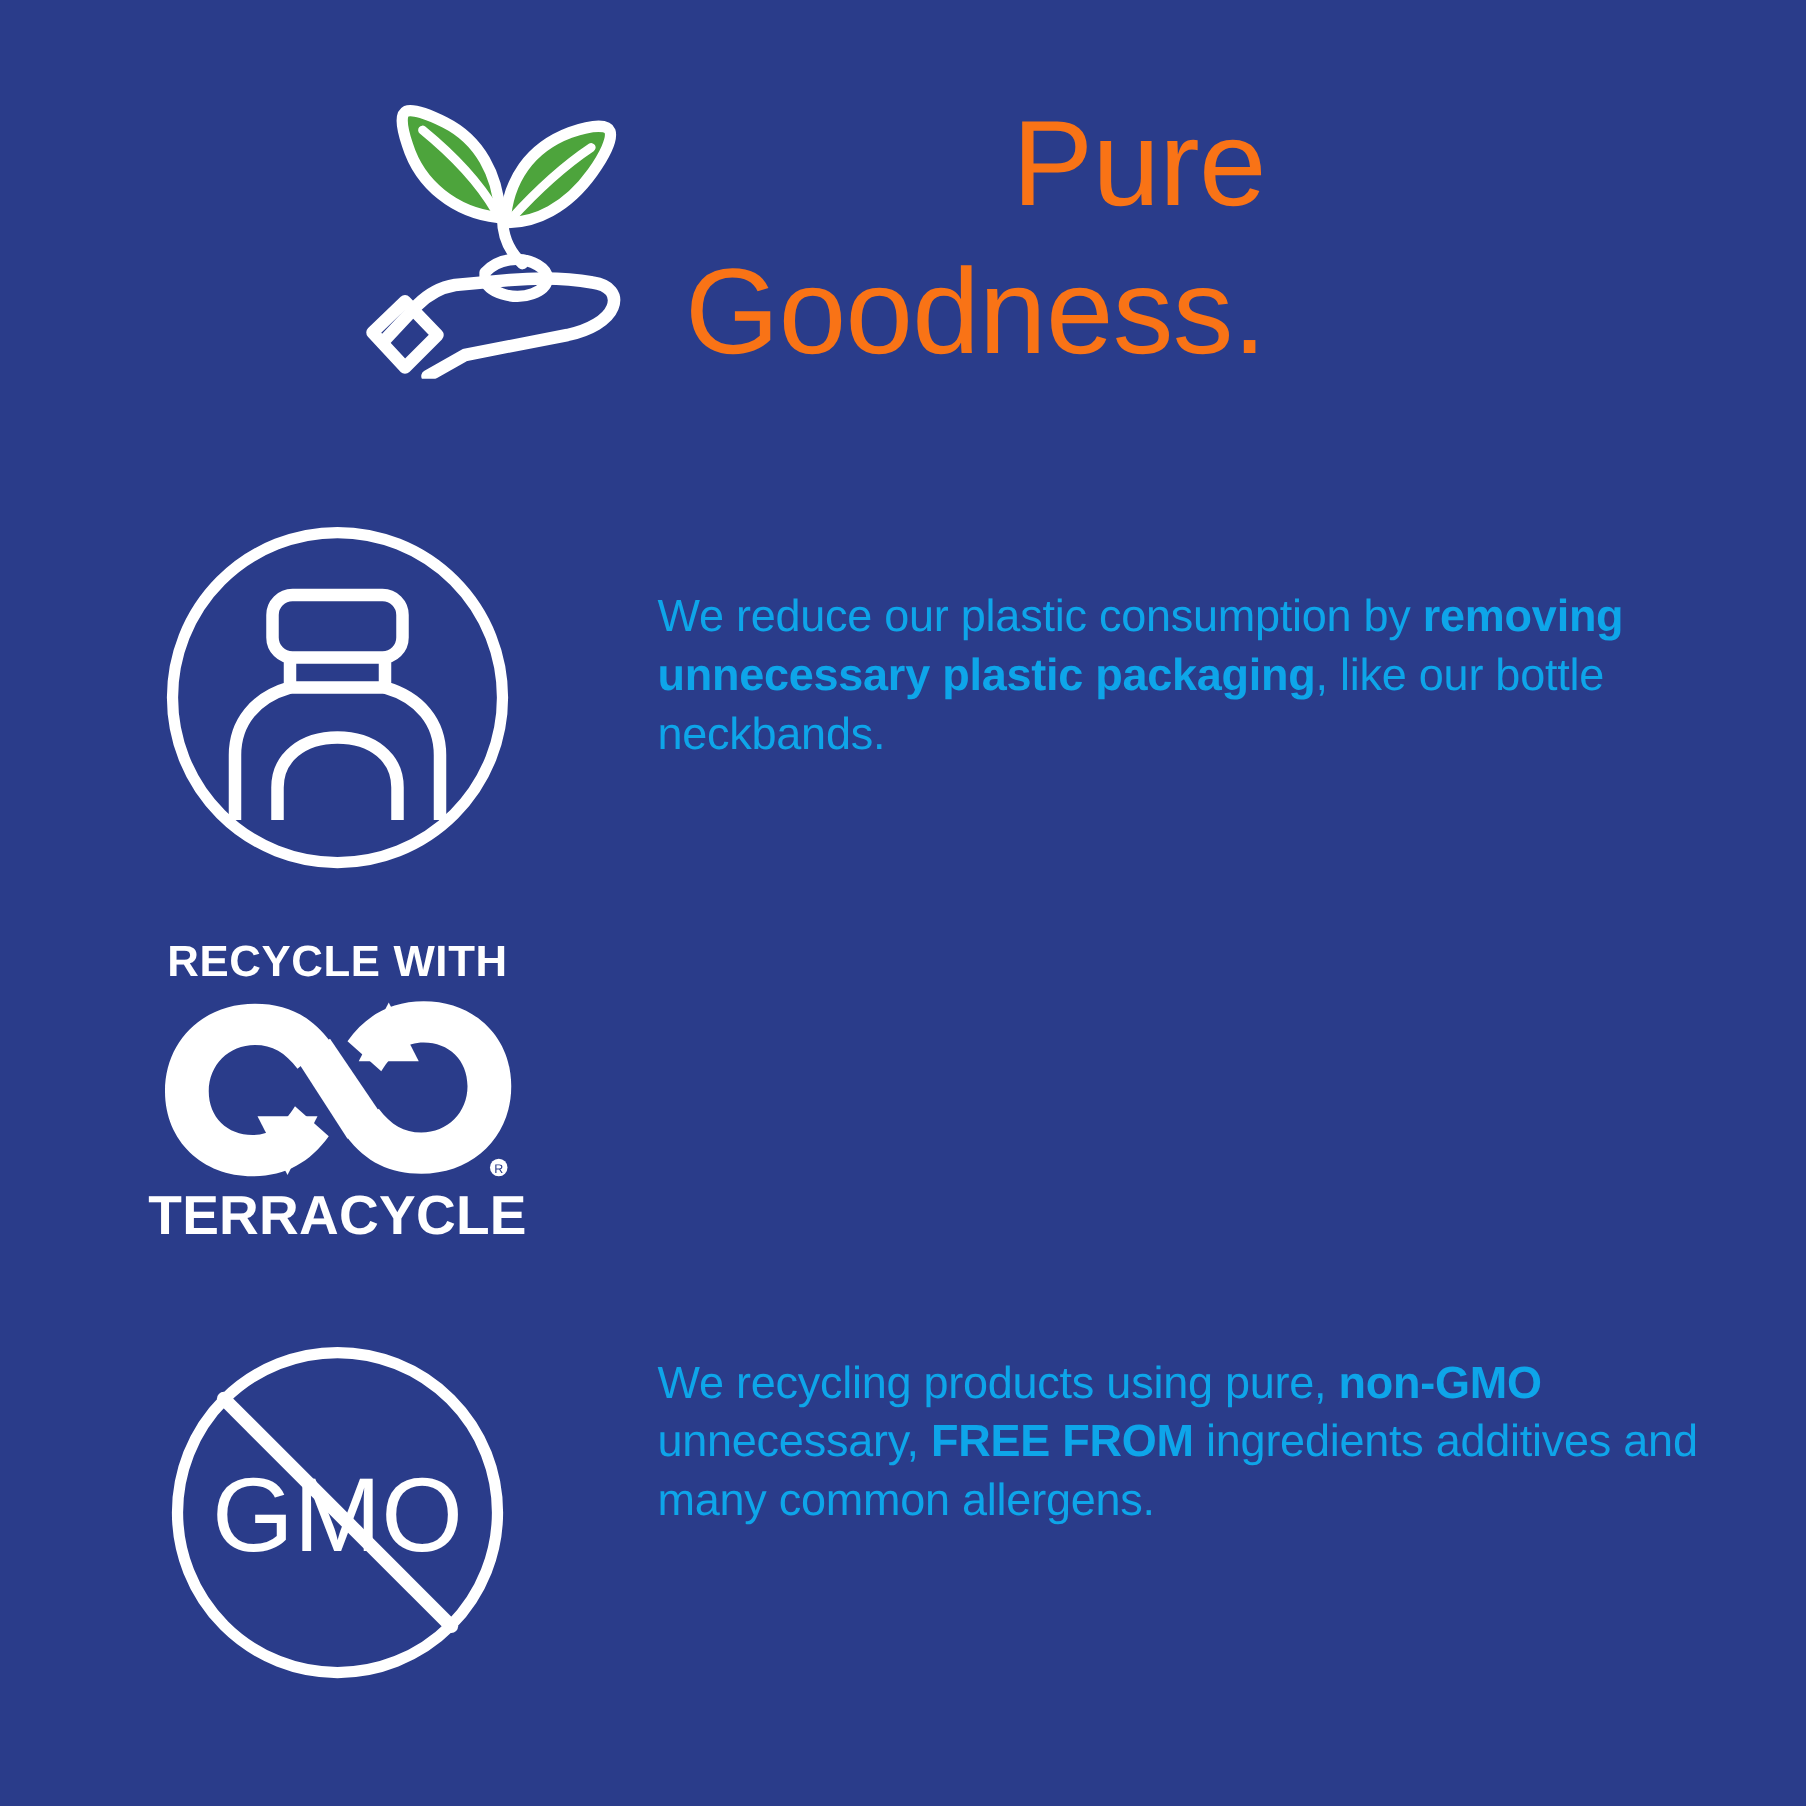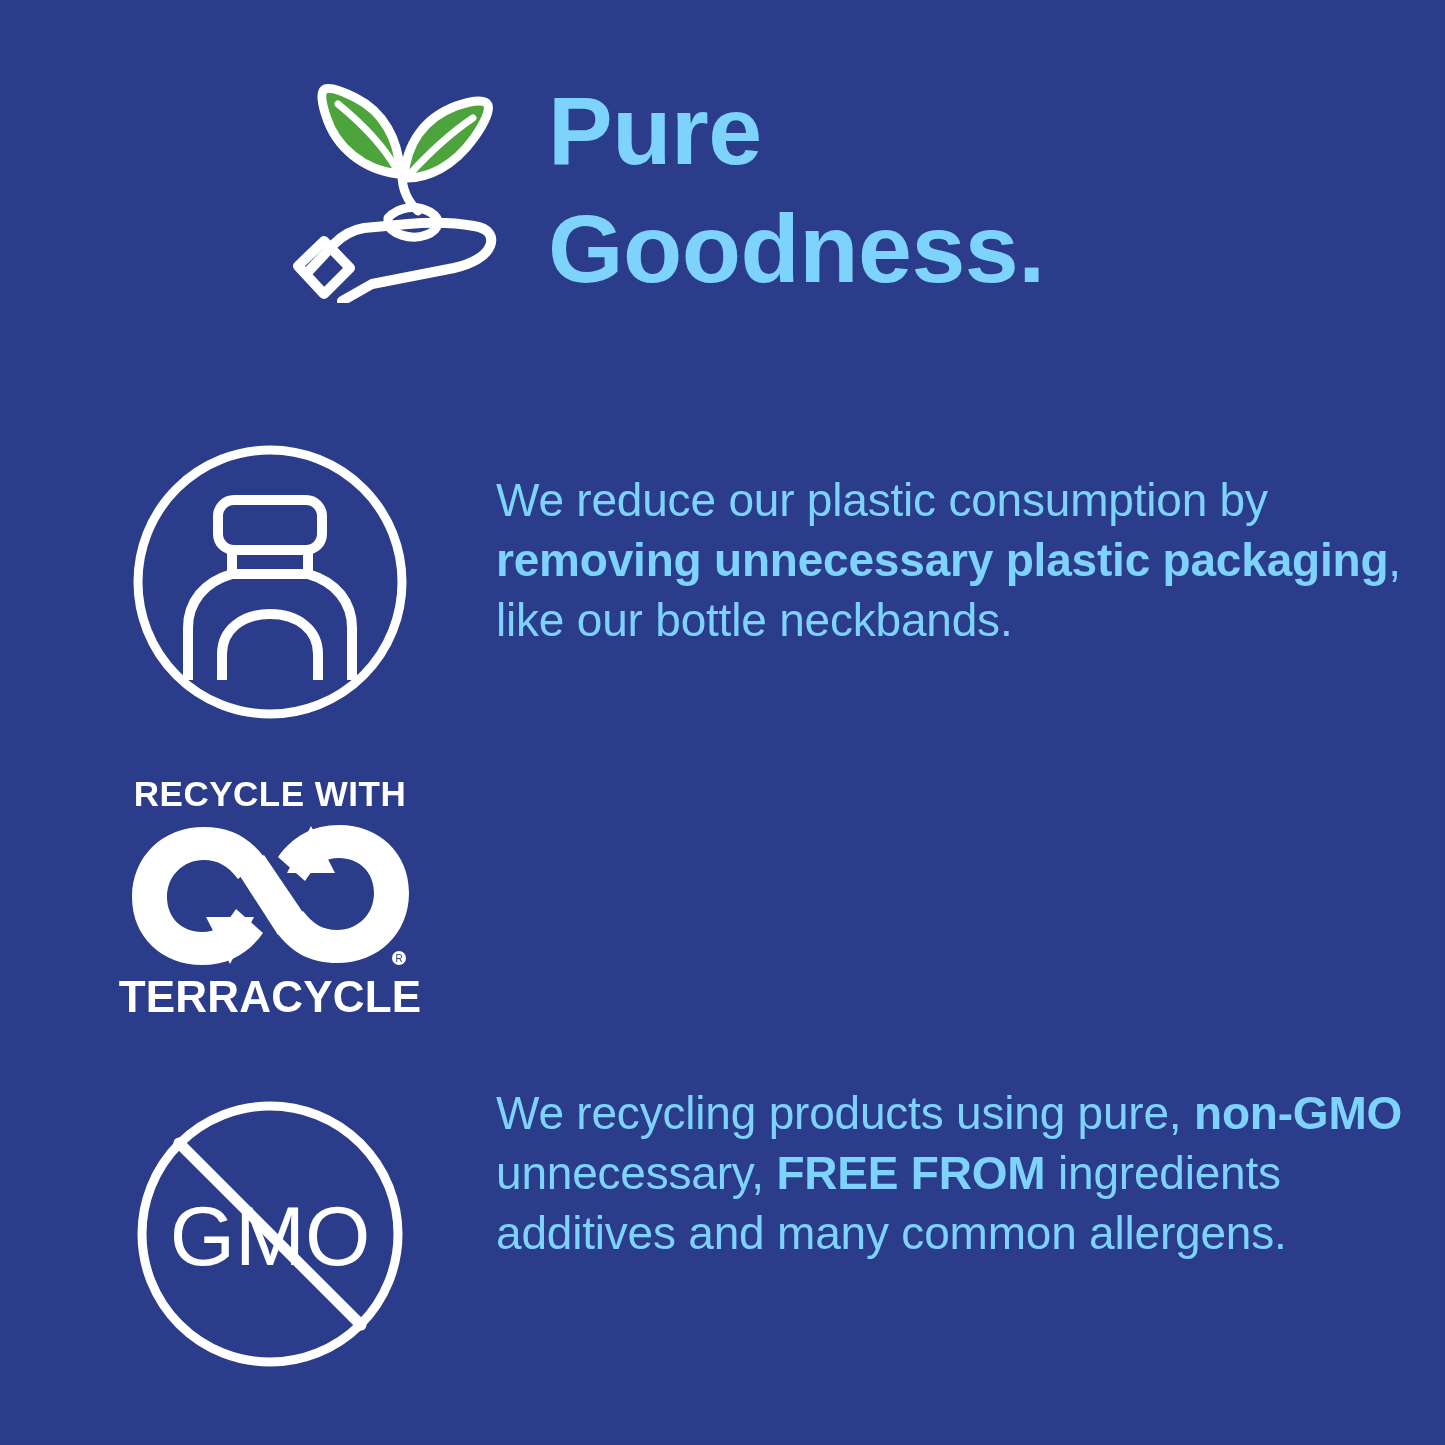--- a/index.html
+++ b/index.html
@@ -23,51 +23,51 @@
     display:flex;
     align-items:flex-start;
   }
   .plant-logo {
     width:230px; height:225px;
     flex:0 0 230px;
     margin-top:6px;
   }
   .header-title {
     margin-left:28px;
-    color:#7dd3fc;
+    color:#f97316;
     font-size:97px;
     line-height:1.22;
-    font-weight:700;
+    font-weight:400;
     letter-spacing:-0.5px;
     white-space:pre-line;
+    text-align:right;
   }
 
   
   .row {
     position:absolute;
     display:flex;
     align-items:flex-start;
     left:120px;
     width:1300px;
   }
   .row-icon {
     flex:0 0 300px;
     width:300px;
     display:flex;
     align-items:flex-end;
     justify-content:center;
-    margin-top:24px;
   }
   .row-text {
     flex:1;
-    color:#7dd3fc;
-    font-size:46px;
+    color:#0ea5e9;
+    font-size:36px;
     line-height:1.305;
     font-weight:400;
-    margin-left:76px;
+    margin-left:106px;
     letter-spacing:-0.2px;
   }
   .row-text b { font-weight:700; }
   .row-text sup { font-size:0.48em; vertical-align:super; line-height:0; }
 
   #row-1 { top:418px; }
   #row-2 { top:752px; }
   #row-3 { top:1075px; }
 
   #row-1 .row-text { padding-top:52px; }

